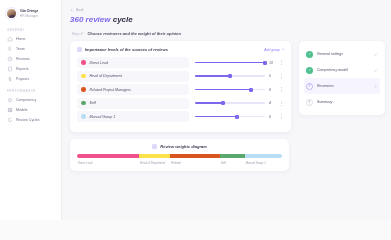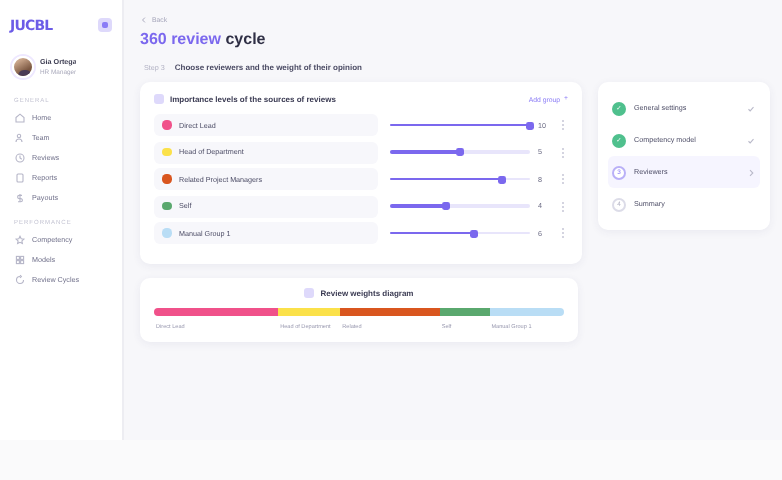--- a/index.html
+++ b/index.html
@@ -36,21 +36,21 @@
   .profile-name { font-size: 3.6px; color: #3d3d52; font-weight: bold; line-height: 5px; white-space: nowrap; }
   .profile-role { font-size: 3.2px; color: #a9a9bb; line-height: 4px; white-space: nowrap; }
 
   .nav-sec { font-size: 3px; color: #c2c2d1; letter-spacing: 0.5px; margin: 5px 0 2px 2px; text-transform: uppercase; }
   .nav-item { display: flex; align-items: center; gap: 3px; height: 10px; padding-left: 2px; border-radius: 3px; }
   .nav-item .ic { width: 6px; height: 6px; flex: 0 0 6px; display:flex; align-items:center; justify-content:center; }
   .nav-item .ic svg { width: 6px; height: 6px; display:block; }
   .nav-label { font-size: 3.6px; color: #70708a; white-space: nowrap; }
 
   
-  .main { flex: 1; height: 220px; padding: 8px 6px 0 8px; position: relative; }
+  .main { flex: 1; height: 220px; padding: 8px 6px 0 8px; position: relative; font-style: italic; }
   .back-row { display: flex; align-items: center; gap: 2px; margin-bottom: 3px; }
   .back-arrow { width: 4px; height: 4px; }
   .back-arrow svg { width: 4px; height: 4px; display: block; }
   .back-txt { font-size: 3.4px; color: #a5a5ba; }
   .page-title { font-size: 8px; color: #2f2f45; margin-bottom: 7px; }
   .page-title .accent { color: #7b68ee; }
 
   .step-row { display: flex; align-items: center; gap: 5px; margin-bottom: 5px; padding-left: 2px; }
   .step-num { font-size: 3.6px; color: #b2b2c4; }
   .step-txt { font-size: 4px; color: #4a4a63; font-weight: bold; }
@@ -114,26 +114,20 @@
   .bar-seg { height: 4.5px; }
   .bar-labels { display: flex; margin-top: 3px; }
   .bar-lab { font-size: 2.8px; color: #9a9ab0; white-space: nowrap; overflow: hidden; padding-left: 1px; }
 </style>
 </head>
 <body>
 
 <div id="app">
 
   <aside class="sidebar">
-    <div class="logo-row">
-      <div class="logo">JUCBL</div>
-      <div class="collapse-btn">
-          <i></i>
-        </div>
-    </div>
 
     <div class="profile">
       <div class="avatar"></div>
       <div class="profile-txt">
         <div class="profile-name">Gia Ortega</div>
         <div class="profile-role">HR Manager</div>
       </div>
     </div>
 
     <div class="nav-sec">GENERAL</div>

